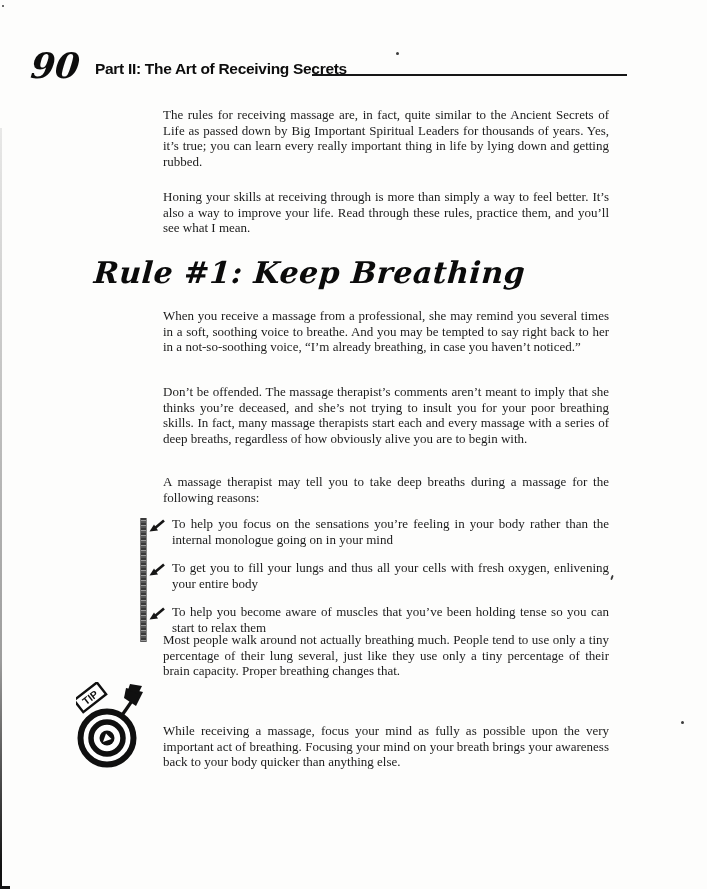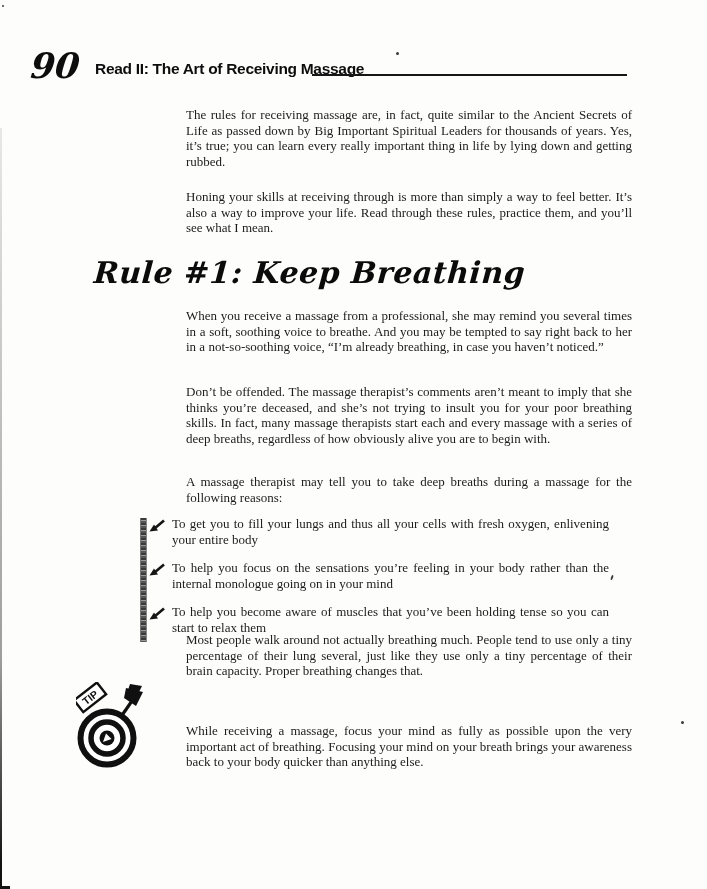--- a/index.html
+++ b/index.html
@@ -31,21 +31,20 @@
   .header-rule{
     position:absolute;left:312px;top:74px;
     width:315px;height:2.4px;
     background:#161616;
   }
   
   .col{
     position:absolute;left:163px;width:446px;
     font-size:13px;line-height:15.6px;
     text-align:justify;
-    margin-left:23px;
   }
   
   .rule-heading{
     position:absolute;left:94px;top:255px;
     font-family:"DejaVu Serif", serif;
     font-weight:bold;font-style:italic;
     font-size:30px;line-height:1.2;
     transform:skewX(-4deg);
     letter-spacing:0.5px;
     color:#0b0b0b;
@@ -84,49 +83,49 @@
   .corner-mark{
     position:absolute;left:0;bottom:0;width:10px;height:3px;background:#141414;
   }
 </style>
 </head>
 <body>
 
 <div class="page">
 
   <div class="folio">90</div>
-  <div class="running-header">Read II: The Art of Receiving Massage</div>
+  <div class="running-header">Part II: The Art of Receiving Secrets</div>
   <div class="header-rule"></div>
 
   <div class="col" style="top:107px;">The rules for receiving massage are, in fact, quite similar to the Ancient Secrets of Life as passed down by Big Important Spiritual Leaders for thousands of years. Yes, it’s true; you can learn every really important thing in life by lying down and getting rubbed.</div>
   <div class="col" style="top:189px;">Honing your skills at receiving through is more than simply a way to feel better. It’s also a way to improve your life. Read through these rules, practice them, and you’ll see what I mean.</div>
 
   <div class="rule-heading">Rule #1: Keep Breathing</div>
 
   <div class="col" style="top:308px;">When you receive a massage from a professional, she may remind you several times in a soft, soothing voice to breathe. And you may be tempted to say right back to her in a not-so-soothing voice, “I’m already breathing, in case you haven’t noticed.”</div>
   <div class="col" style="top:384px;">Don’t be offended. The massage therapist’s comments aren’t meant to imply that she thinks you’re deceased, and she’s not trying to insult you for your poor breathing skills. In fact, many massage therapists start each and every massage with a series of deep breaths, regardless of how obviously alive you are to begin with.</div>
   <div class="col" style="top:474px;">A massage therapist may tell you to take deep breaths during a massage for the following reasons:</div>
 
   <div class="bullet-list">
     <div class="bullet-bar"></div>
 
     <div class="bullet-item">
       <svg class="check" width="16" height="13" viewBox="0 0 16 13">
         <path d="M15 1.5 L5.5 9.5" stroke="#161616" stroke-width="2.6" fill="none"></path>
         <polygon points="0.5,12.5 9,11.5 5,5.5" fill="#161616"></polygon>
       </svg>
-      <div class="bullet-text">To get you to fill your lungs and thus all your cells with fresh oxygen, enlivening your entire body</div>
+      <div class="bullet-text">To help you focus on the sensations you’re feeling in your body rather than the internal monologue going on in your mind</div>
     </div>
 
     <div class="bullet-item">
       <svg class="check" width="16" height="13" viewBox="0 0 16 13">
         <path d="M15 1.5 L5.5 9.5" stroke="#161616" stroke-width="2.6" fill="none"></path>
         <polygon points="0.5,12.5 9,11.5 5,5.5" fill="#161616"></polygon>
       </svg>
-      <div class="bullet-text">To help you focus on the sensations you’re feeling in your body rather than the internal monologue going on in your mind</div>
+      <div class="bullet-text">To get you to fill your lungs and thus all your cells with fresh oxygen, enlivening your entire body</div>
     </div>
 
     <div class="bullet-item">
       <svg class="check" width="16" height="13" viewBox="0 0 16 13">
         <path d="M15 1.5 L5.5 9.5" stroke="#161616" stroke-width="2.6" fill="none"></path>
         <polygon points="0.5,12.5 9,11.5 5,5.5" fill="#161616"></polygon>
       </svg>
       <div class="bullet-text">To help you become aware of muscles that you’ve been holding tense so you can start to relax them</div>
     </div>
   </div>

